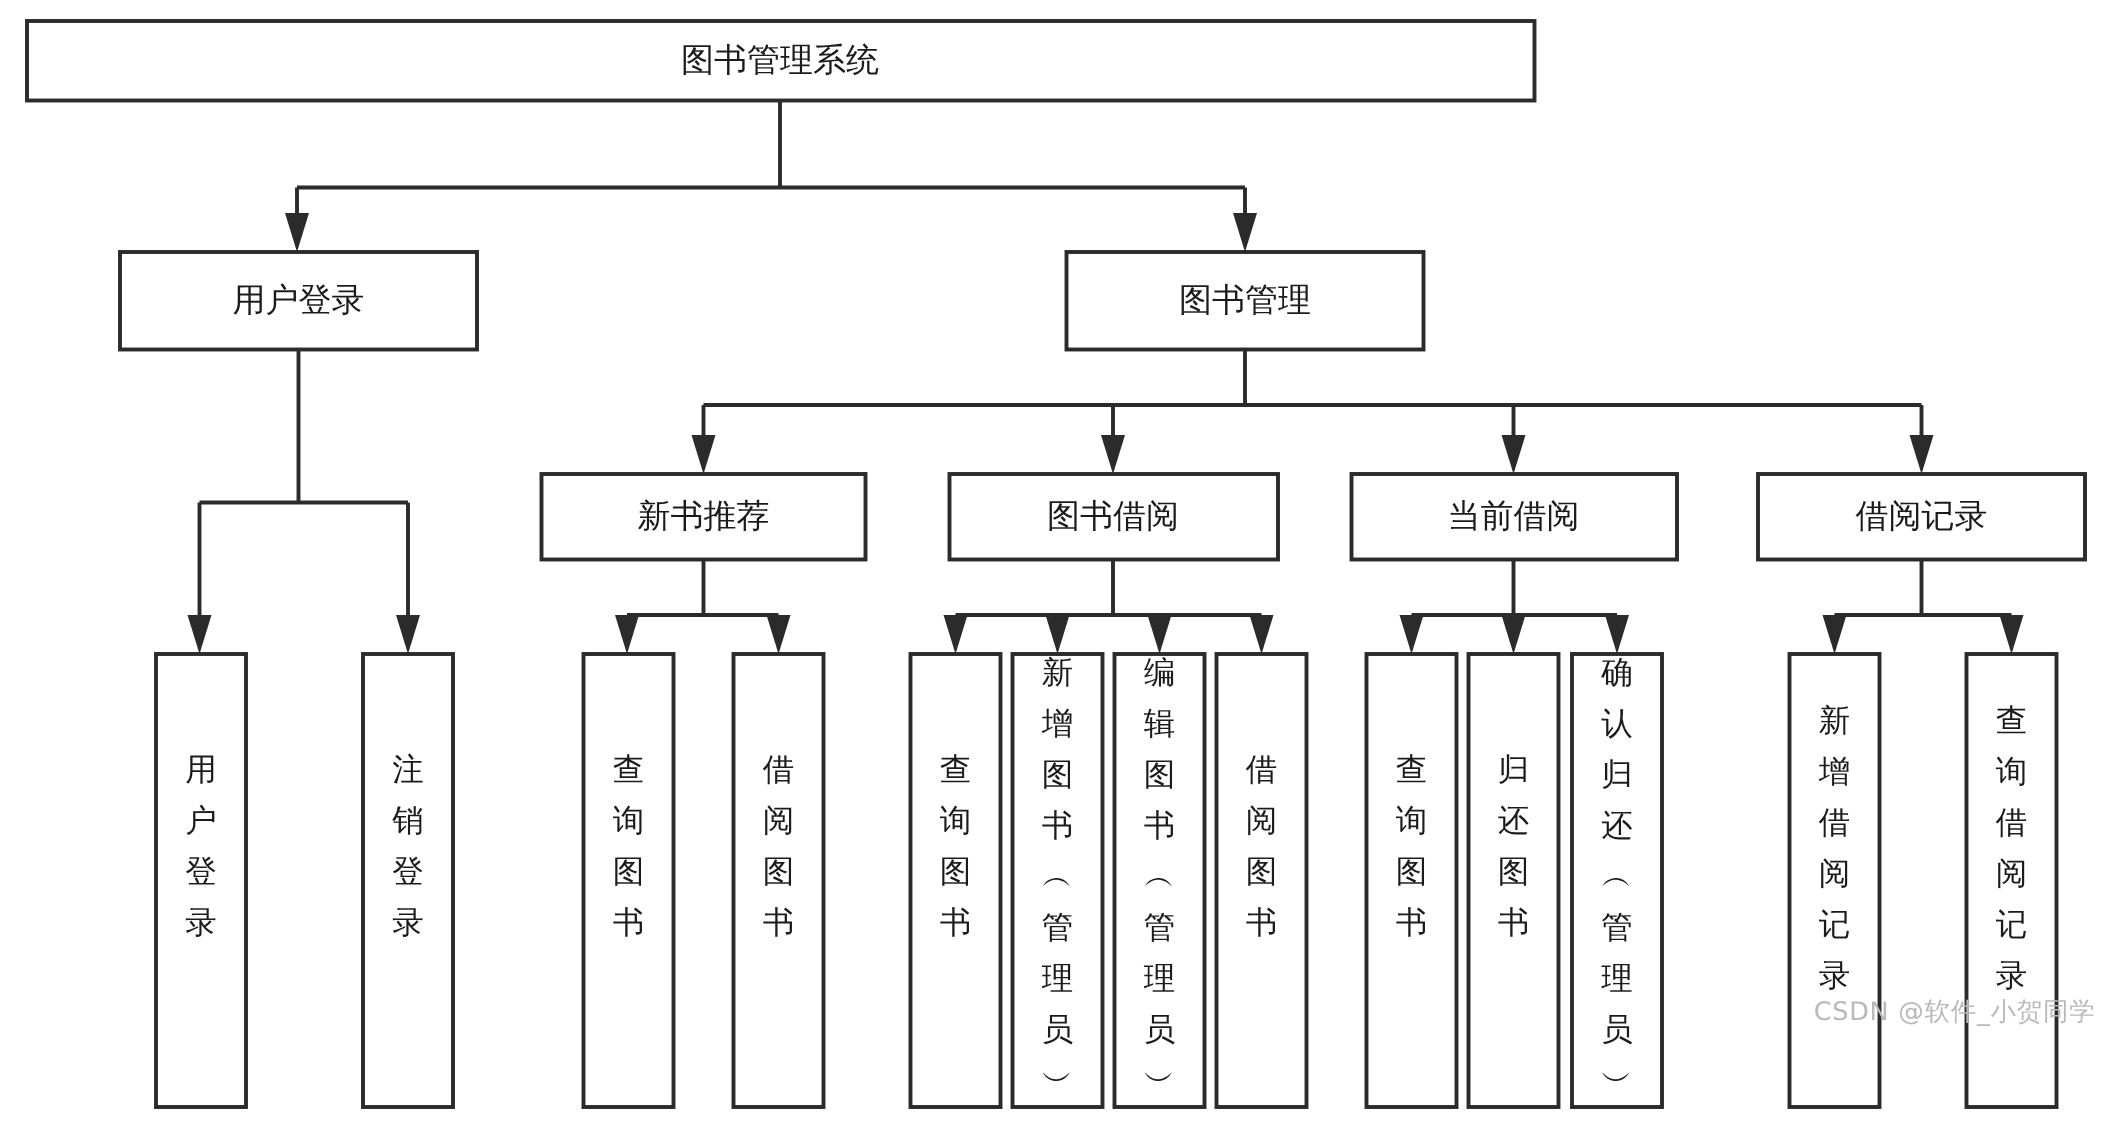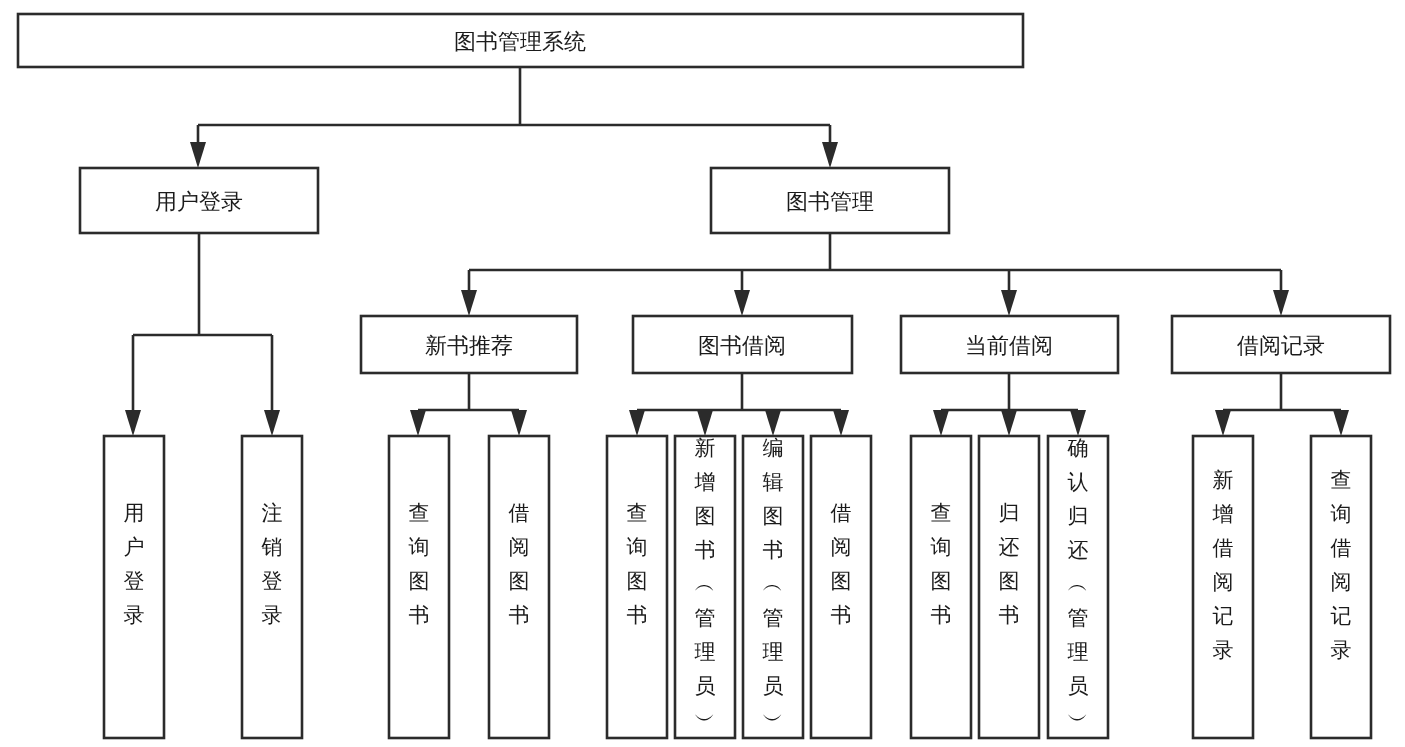--- a/index.html
+++ b/index.html
@@ -224,14 +224,15 @@
       <text class="node-label-v" x="1223" y="487"><tspan x="1223" dy="0">新</tspan><tspan x="1223" dy="34">增</tspan><tspan x="1223" dy="34">借</tspan><tspan x="1223" dy="34">阅</tspan><tspan x="1223" dy="34">记</tspan><tspan x="1223" dy="34">录</tspan></text>
     </g>
 
     <g>
       <rect class="node-box" x="1311" y="436" width="60" height="302"></rect>
       <text class="node-label-v" x="1341" y="487"><tspan x="1341" dy="0">查</tspan><tspan x="1341" dy="34">询</tspan><tspan x="1341" dy="34">借</tspan><tspan x="1341" dy="34">阅</tspan><tspan x="1341" dy="34">记</tspan><tspan x="1341" dy="34">录</tspan></text>
     </g>
 
   </svg>
 
+  <div class="watermark-text">CSDN @软件_小贺同学</div>
 
 </div>
 
 </body></html>

